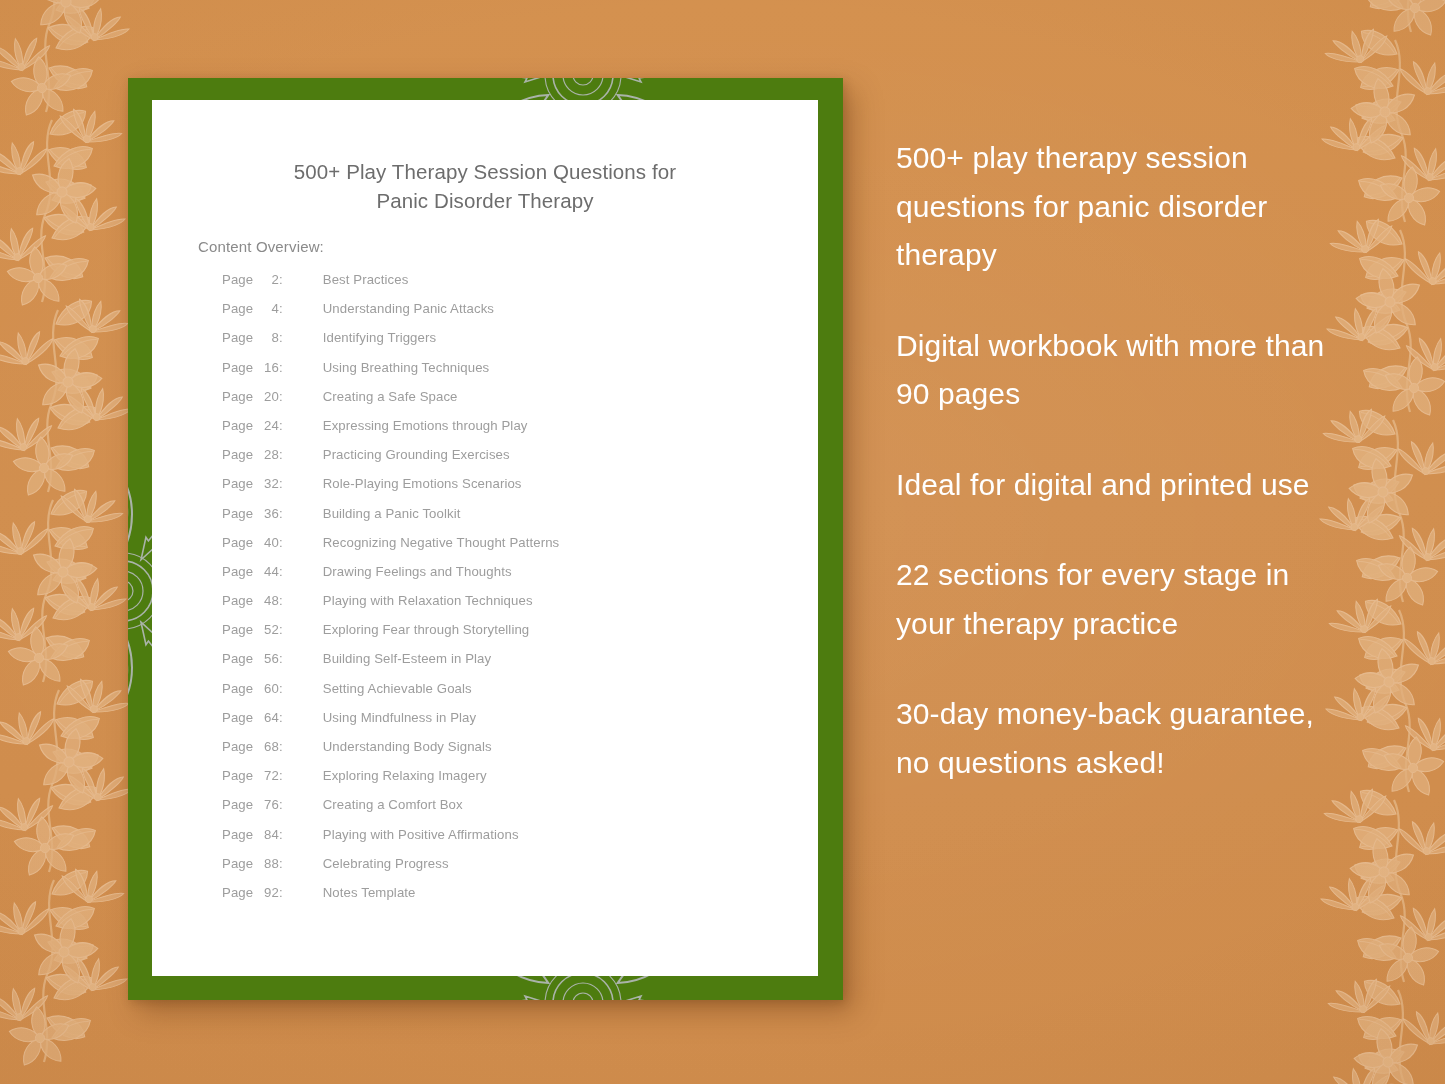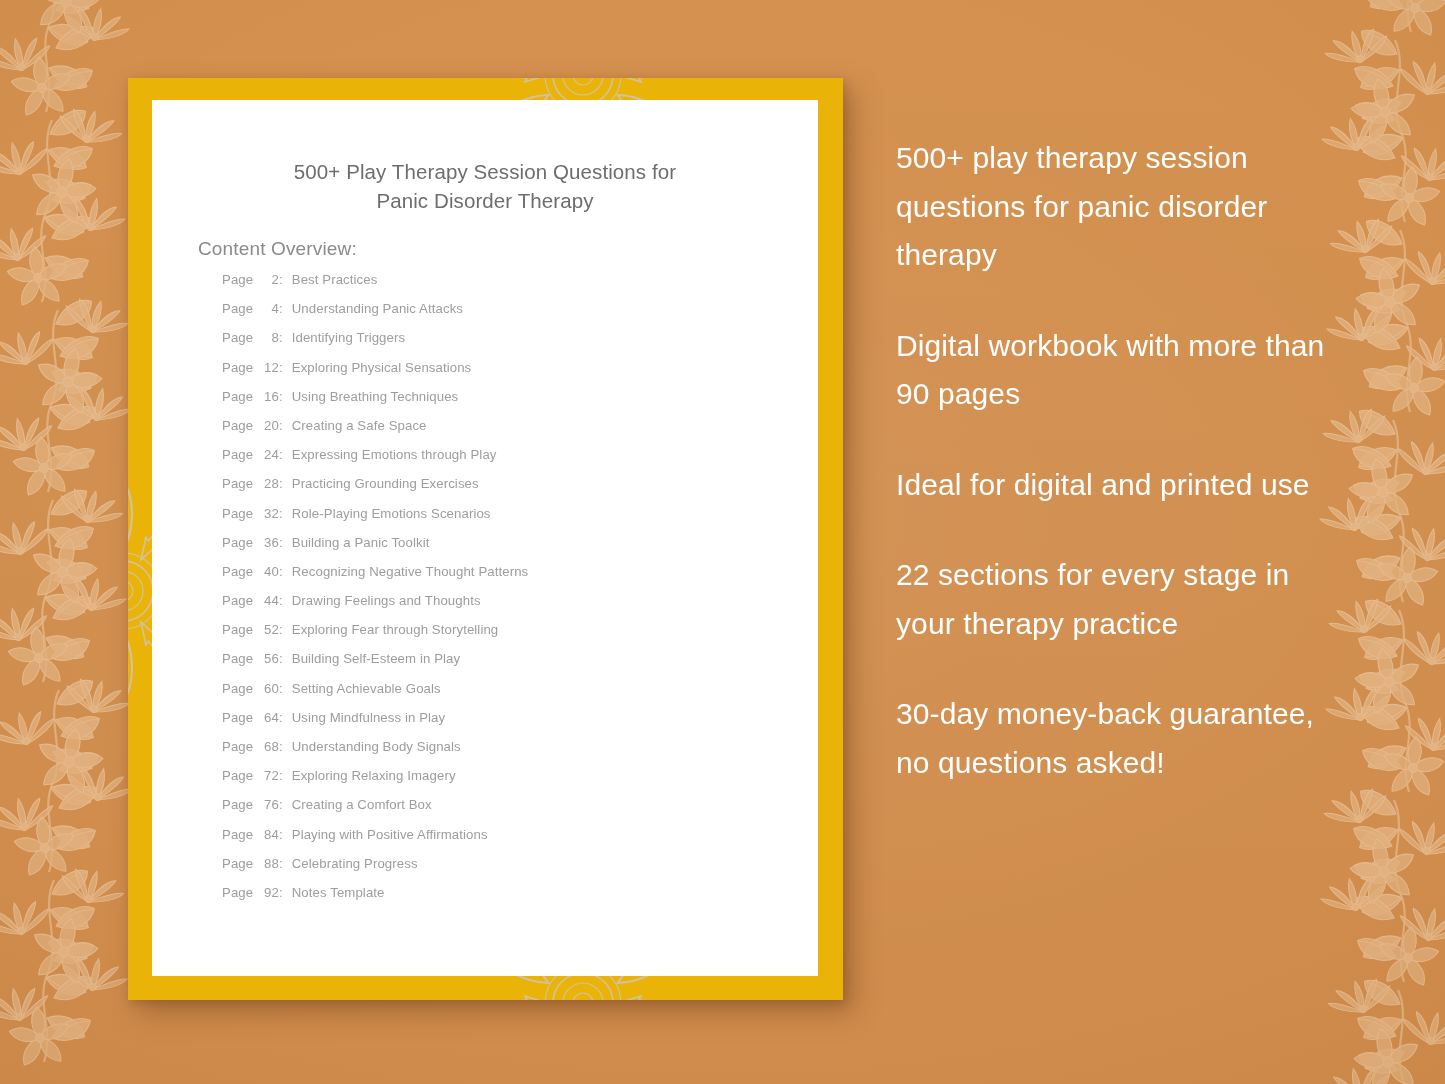--- a/index.html
+++ b/index.html
@@ -27,21 +27,21 @@
   }
   .vine.left{ left:-6px; }
   .vine.right{ right:-12px; }
   .vine svg{ display:block; width:100%; height:100%; }
 
   
   #doc-card{
     position:absolute;
     left:128px; top:78px;
     width:715px; height:922px;
-    background:#eab308;
+    background:#4d7c0f;
     box-shadow: 10px 12px 26px rgba(90,45,10,0.34), 2px 3px 9px rgba(90,45,10,0.22);
   }
   #doc-mandala{
     position:absolute; inset:0; overflow:hidden; pointer-events:none;
   }
   #doc-mandala svg{ position:absolute; opacity:.75; }
   #mandala-top{ left:330px; top:-128px; width:250px; height:250px; }
   #mandala-bottom{ left:330px; top:800px; width:250px; height:250px; }
   #mandala-left{ left:-130px; top:388px; width:250px; height:250px; }
   #mandala-right{ left:710px; top:388px; width:250px; height:250px; }
@@ -62,38 +62,39 @@
     letter-spacing:.1px;
     color:#6d6d6d;
     font-weight:400;
     padding:0 60px;
   }
   #doc-title .t-line{ display:block; }
 
   #overview-label{
     position:absolute;
     left:46px; top:138px;
-    font-size:19px;
+    font-size:15px;
     color:#8a8a8a;
     letter-spacing:.15px;
   }
 
   #toc{
     position:absolute;
     left:70px; top:172px;
     width:560px;
   }
   .toc-row{
     display:flex;
     align-items:baseline;
     height:29.2px;
     font-size:13.2px;
     color:#9d9d9d;
     letter-spacing:.1px;
     white-space:nowrap;
+    gap:31px;
   }
   .toc-page{
     display:inline-block;
     min-width:58px;
     text-align:left;
   }
   .toc-num{
     display:inline-block;
     width:22px;
     text-align:right;
@@ -291,24 +292,20 @@
       <div class="toc-row">
         <span class="toc-page"><span>Page</span> <span class="toc-num">4</span><span class="toc-colon">:</span></span>
         <span class="toc-title">Understanding Panic Attacks</span>
       </div>
 
       <div class="toc-row">
         <span class="toc-page"><span>Page</span> <span class="toc-num">8</span><span class="toc-colon">:</span></span>
         <span class="toc-title">Identifying Triggers</span>
       </div>
 
-      <div class="toc-row">
-        <span class="toc-page"><span>Page</span> <span class="toc-num">12</span><span class="toc-colon">:</span></span>
-        <span class="toc-title">Exploring Physical Sensations</span>
-      </div>
 
       <div class="toc-row">
         <span class="toc-page"><span>Page</span> <span class="toc-num">16</span><span class="toc-colon">:</span></span>
         <span class="toc-title">Using Breathing Techniques</span>
       </div>
 
       <div class="toc-row">
         <span class="toc-page"><span>Page</span> <span class="toc-num">20</span><span class="toc-colon">:</span></span>
         <span class="toc-title">Creating a Safe Space</span>
       </div>
@@ -336,20 +333,24 @@
       <div class="toc-row">
         <span class="toc-page"><span>Page</span> <span class="toc-num">40</span><span class="toc-colon">:</span></span>
         <span class="toc-title">Recognizing Negative Thought Patterns</span>
       </div>
 
       <div class="toc-row">
         <span class="toc-page"><span>Page</span> <span class="toc-num">44</span><span class="toc-colon">:</span></span>
         <span class="toc-title">Drawing Feelings and Thoughts</span>
       </div>
 
+      <div class="toc-row">
+        <span class="toc-page"><span>Page</span> <span class="toc-num">48</span><span class="toc-colon">:</span></span>
+        <span class="toc-title">Playing with Relaxation Techniques</span>
+      </div>
 
       <div class="toc-row">
         <span class="toc-page"><span>Page</span> <span class="toc-num">52</span><span class="toc-colon">:</span></span>
         <span class="toc-title">Exploring Fear through Storytelling</span>
       </div>
 
       <div class="toc-row">
         <span class="toc-page"><span>Page</span> <span class="toc-num">56</span><span class="toc-colon">:</span></span>
         <span class="toc-title">Building Self-Esteem in Play</span>
       </div>

